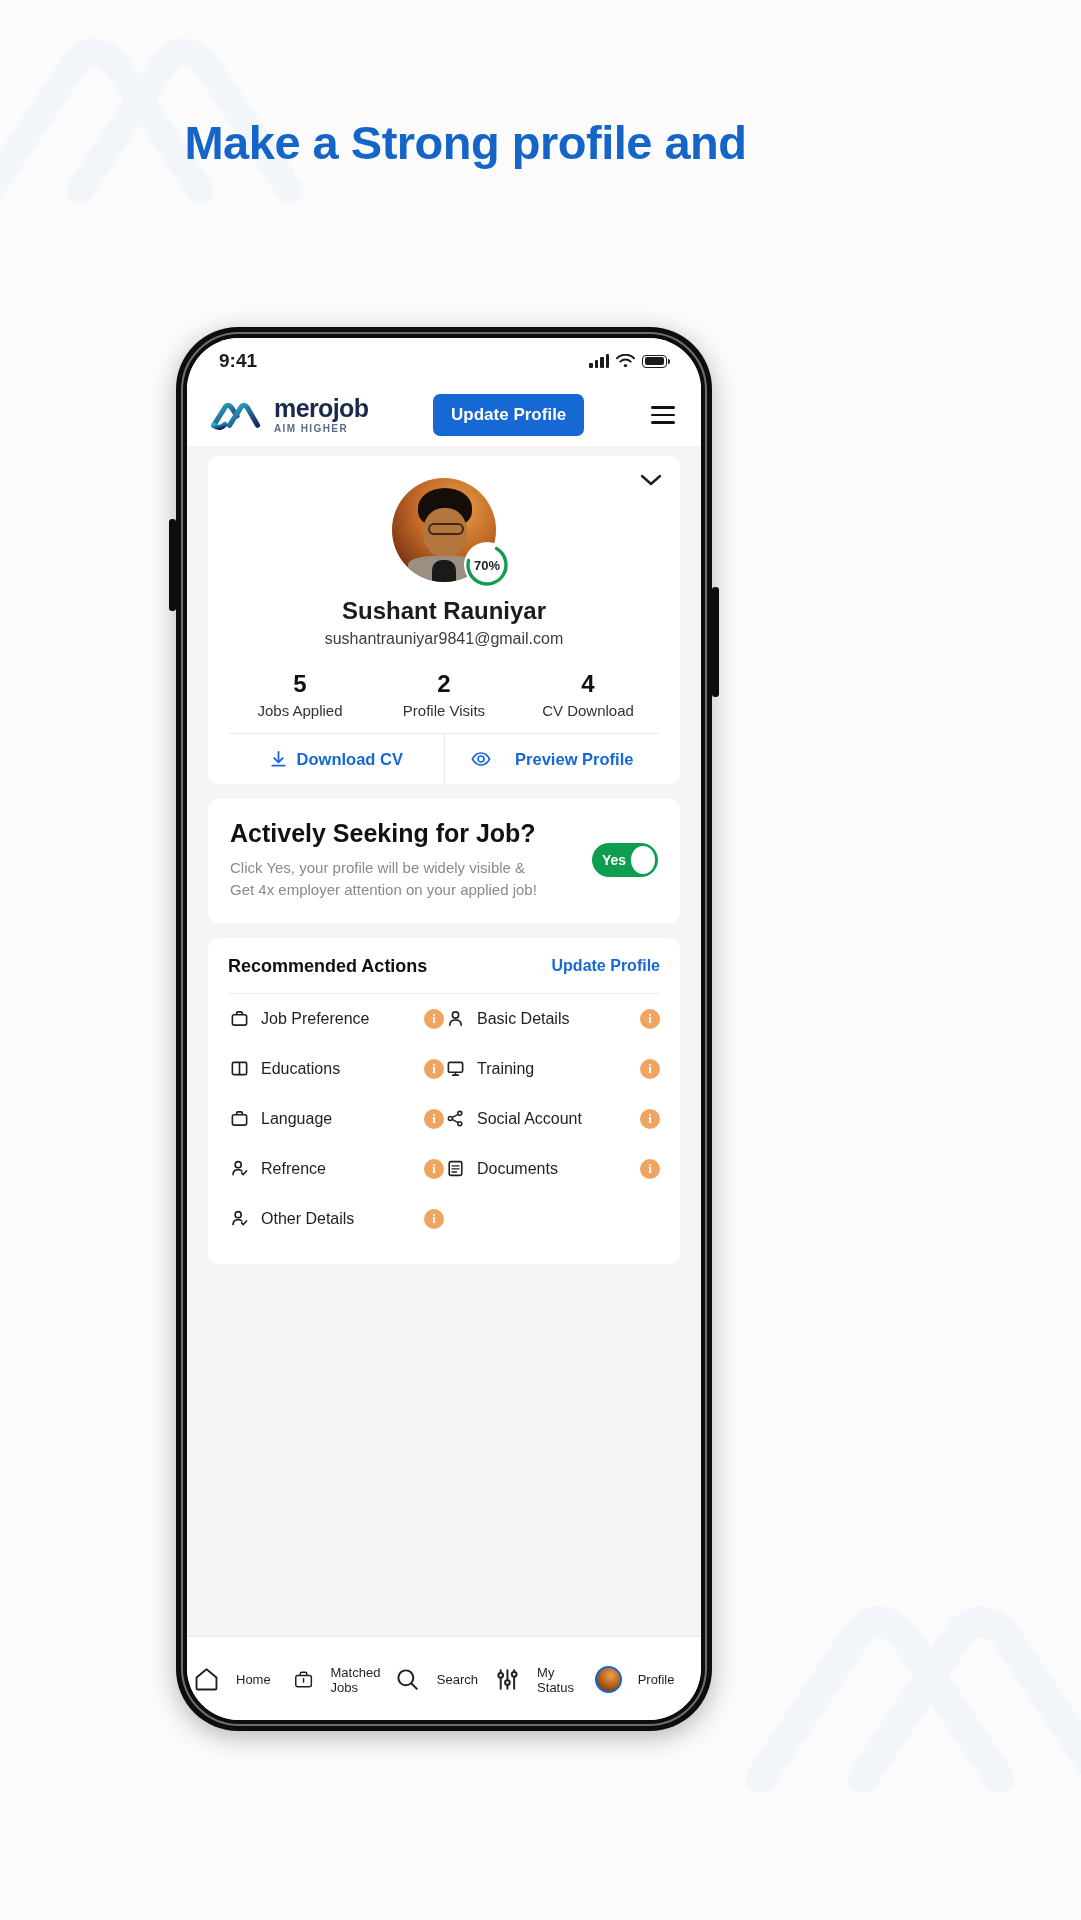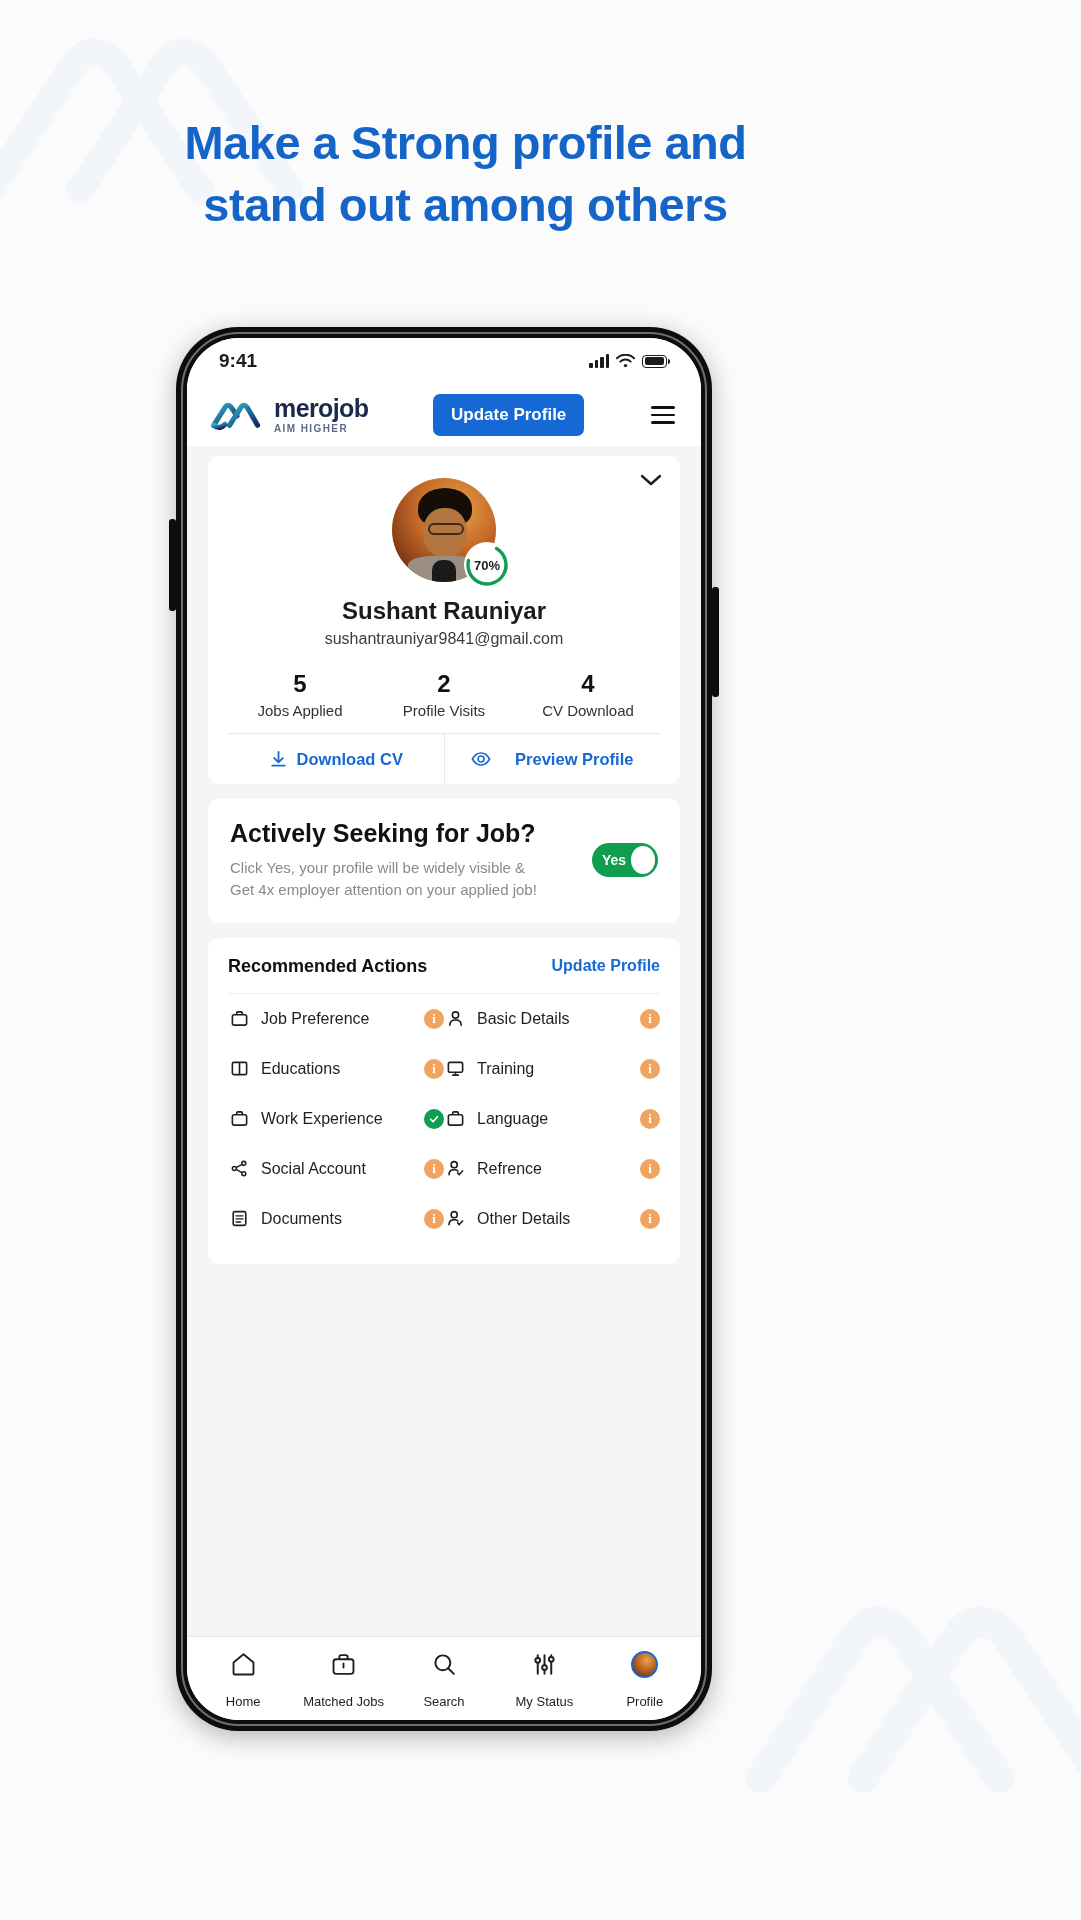--- a/index.html
+++ b/index.html
@@ -154,21 +154,21 @@
   .badge{ width:20px; height:20px; border-radius:50%; display:flex; align-items:center; justify-content:center; flex:0 0 auto; }
   .badge.info{ background:#f0a460; color:#fff; font-size:13px; font-weight:bold; font-family:"Liberation Serif",serif; }
   .badge.done{ background:#0f9d4f; }
   .ri-icon{ width:22px; flex:0 0 22px; display:flex; align-items:center; justify-content:center; }
 
   
   .bottom-nav{
     flex:0 0 84px; background:#fff; border-top:1px solid #eaeaec;
     display:flex; align-items:center; padding: 0 6px 8px;
   }
-  .nav-item{ flex:1; display:flex; flex-direction:column; align-items:center; gap:16px; cursor:pointer; padding-top:10px; }
+  .nav-item{ flex:1; display:flex; flex-direction:row; align-items:center; gap:16px; cursor:pointer; padding-top:10px; }
   .nav-label{ font-size:13px; color:#1f1f1f; }
   .nav-avatar{
     width:27px; height:27px; border-radius:50%; border:2px solid #1668d4;
     background: radial-gradient(circle at 60% 32%, #e9a24a 0%, #b3601f 50%, #5a2409 100%);
   }
 </style>
 </head>
 <body>
 
 <div class="bg-deco" style="left:-40px; top:-20px;">
@@ -179,21 +179,20 @@
 </div>
 <div class="bg-deco" style="right:-60px; bottom:40px;">
   <svg width="420" height="340" viewBox="0 0 120 100">
       <path d="M10 70 L38 28 Q44 20 52 28 L80 70" stroke="#2b6fd0" stroke-width="9" fill="none" stroke-linecap="round"></path>
       <path d="M40 70 L68 28 Q74 20 82 28 L110 70" stroke="#2b6fd0" stroke-width="9" fill="none" stroke-linecap="round"></path>
     </svg>
 </div>
 
 <div class="promo-title">
   <div>Make a Strong profile and</div>
-  <div>stand out among others</div>
 </div>
 
 <div class="phone">
   <div class="btn-side btn-left"></div>
   <div class="btn-side btn-right"></div>
   <div class="phone-inner-ring"></div>
 
   <div class="screen">
 
     <div class="statusbar">
@@ -368,34 +367,20 @@
             <span class="badge info">i</span>
           </div>
 
           <div class="rec-item">
             <span class="ri-icon">
                 <svg width="19" height="19" viewBox="0 0 20 20">
                   <rect x="2.5" y="6" width="15" height="11" rx="2" stroke="#1f1f1f" stroke-width="1.7" fill="none"></rect>
                   <path d="M7 6 V4.4 Q7 3 8.4 3 H11.6 Q13 3 13 4.4 V6" stroke="#1f1f1f" stroke-width="1.7" fill="none"></path>
                 </svg>
               </span>
-            <span class="ri-label">Work Experience</span>
-            <span class="badge done">
-                <svg width="12" height="12" viewBox="0 0 14 14">
-                  <path d="M3 7.3 L6 10.2 L11 4.4" stroke="#fff" stroke-width="2" fill="none" stroke-linecap="round" stroke-linejoin="round"></path>
-                </svg>
-              </span>
-          </div>
-          <div class="rec-item">
-            <span class="ri-icon">
-                <svg width="19" height="19" viewBox="0 0 20 20">
-                  <rect x="2.5" y="6" width="15" height="11" rx="2" stroke="#1f1f1f" stroke-width="1.7" fill="none"></rect>
-                  <path d="M7 6 V4.4 Q7 3 8.4 3 H11.6 Q13 3 13 4.4 V6" stroke="#1f1f1f" stroke-width="1.7" fill="none"></path>
-                </svg>
-              </span>
             <span class="ri-label">Language</span>
             <span class="badge info">i</span>
           </div>
 
           <div class="rec-item">
             <span class="ri-icon">
                 <svg width="19" height="19" viewBox="0 0 20 20">
                   <circle cx="14.5" cy="4.6" r="2.1" stroke="#1f1f1f" stroke-width="1.6" fill="none"></circle>
                   <circle cx="4.6" cy="10" r="2.1" stroke="#1f1f1f" stroke-width="1.6" fill="none"></circle>
                   <circle cx="14.5" cy="15.4" r="2.1" stroke="#1f1f1f" stroke-width="1.6" fill="none"></circle>

